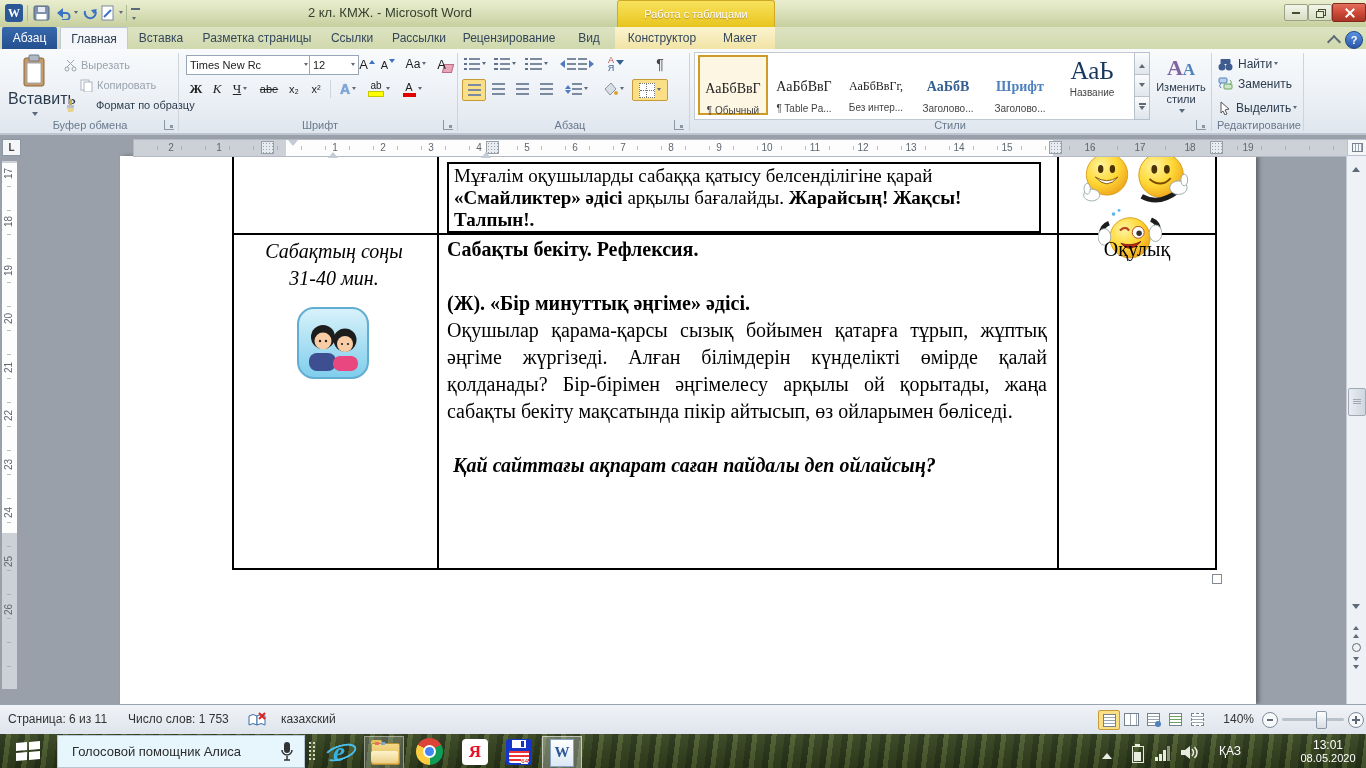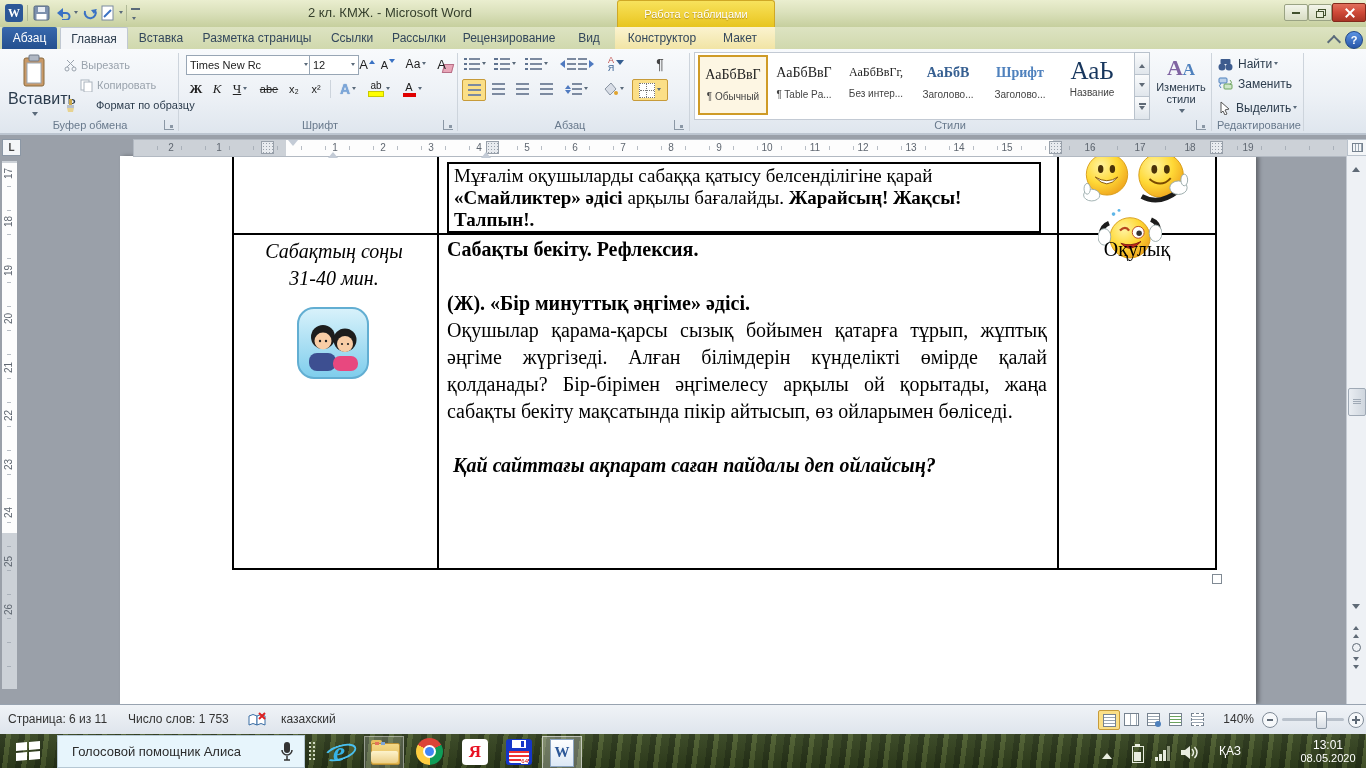--- a/index.html
+++ b/index.html
@@ -19,21 +19,21 @@
   .launch{position:absolute;width:9px;height:9px;border-left:1px solid #8a97a5;border-bottom:1px solid #8a97a5}
   .launch::after{content:"";position:absolute;right:1px;bottom:1px;width:3px;height:3px;background:#8a97a5}
   .tab{position:absolute;top:27px;height:22px;line-height:22px;text-align:center;font-size:12px;color:#33475c;cursor:default}
   .combo{position:absolute;background:#fff;border:1px solid #98a6b5;font-size:11px;color:#222;
          display:flex;align-items:center;padding:0 3px;justify-content:space-between}
   .rbtn{position:absolute;display:flex;align-items:center;justify-content:center}
   .gold{background:#fbdf87;border:1px solid #c79b3a;border-radius:2px}
   .lines{display:inline-block;background:repeating-linear-gradient(to bottom,#7c8aa0 0 2px,transparent 2px 5px)}
   .dotsc{display:inline-block;background:repeating-linear-gradient(to bottom,#5f7390 0 2px,transparent 2px 5px)}
   .stylecard{position:absolute;top:55px;width:68px;height:58px;background:#fff;text-align:center;cursor:default}
-  .stylecard .pv{font-family:"Liberation Serif","DejaVu Serif",serif;font-size:14px;color:#222;margin-top:10px;white-space:nowrap;overflow:hidden}
+  .stylecard .pv{font-family:"Liberation Serif","DejaVu Serif",serif;font-size:14px;color:#222;margin-top:24px;white-space:nowrap;overflow:hidden}
   .stylecard .nm{font-size:10px;color:#444;margin-top:8px;white-space:nowrap;overflow:hidden}
   .rnum{position:absolute;width:20px;text-align:center;font-size:10px;color:#5f6771;top:142px}
   .vnum{position:absolute;left:-1px;width:18px;text-align:center;font-size:10px;color:#5f6771;transform:rotate(-90deg)}
   .gridmark{position:absolute;top:141px;width:11px;height:11px;border:1px solid #98a0aa;background:radial-gradient(#98a0aa 0.8px,transparent 0.9px);background-size:3px 3px;background-color:#e8ebef}
   .viewbtn{position:absolute;top:709px;width:20px;height:18px;display:flex;align-items:center;justify-content:center}
   .vicon{width:11px;height:11px;background:#fff;border:1px solid #76828f;
          background-image:repeating-linear-gradient(to bottom,transparent 0 2px,#9aa6b2 2px 3px)}
   .appico{position:absolute;top:736px;width:38px;height:31px;display:flex;align-items:center;justify-content:center}
   .trayico{position:absolute;display:flex;align-items:flex-end}
 </style>

